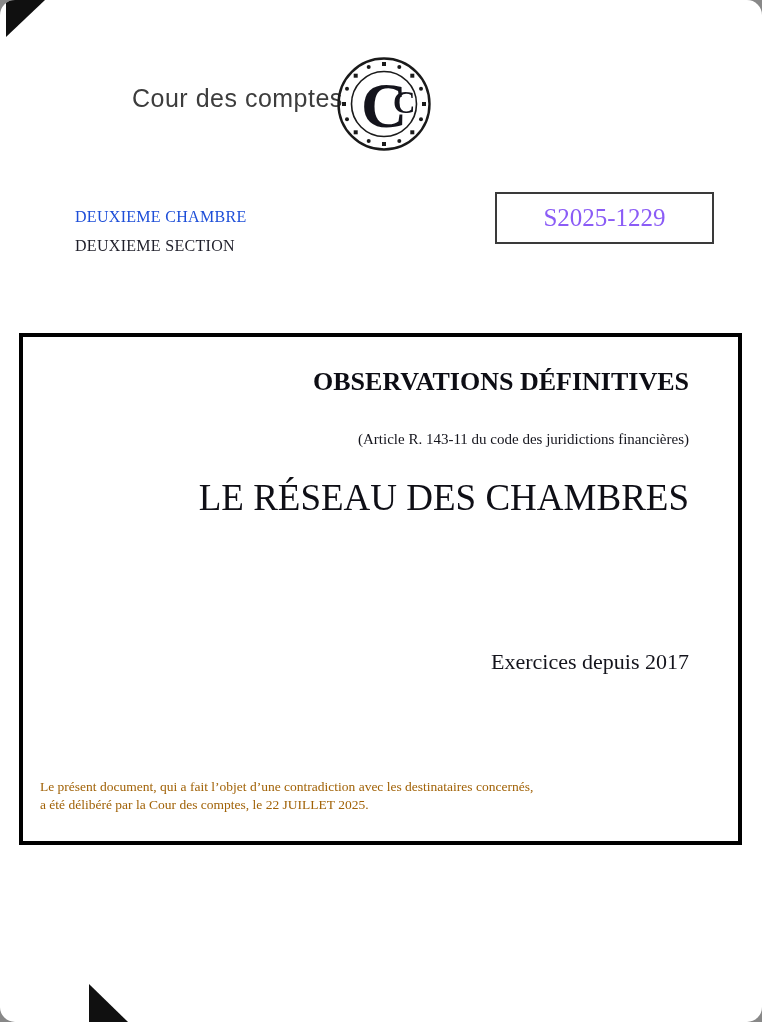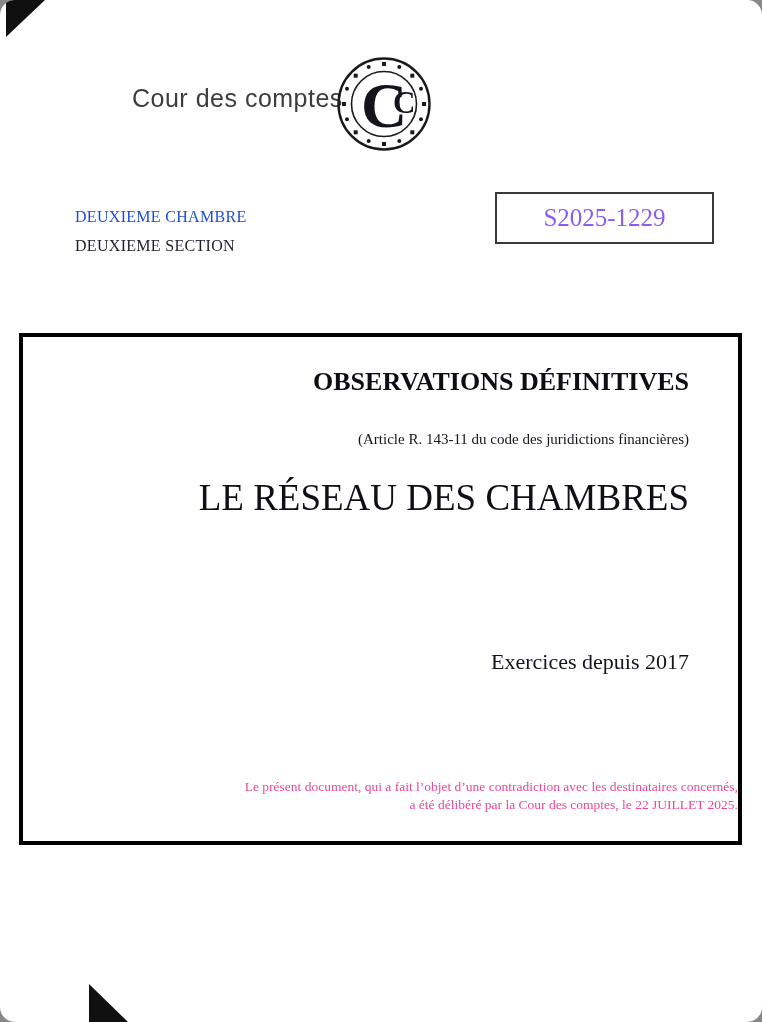--- a/index.html
+++ b/index.html
@@ -70,21 +70,21 @@
     text-align: right; font-size: 37px; line-height: 46px; color: #0f0f16;
     white-space: nowrap;
   }
   .cover-title span { display: block; }
   .cover-subtitle {
     position: absolute; top: 312px; right: 49px;
     font-size: 22px; color: #14141c;
   }
   .cover-deliberation {
     position: absolute; top: 441px; left: 0; width: 100%;
-    text-align: right; font-size: 13.5px; line-height: 18px; color: #ec4899;
+    text-align: left; font-size: 13.5px; line-height: 18px; color: #a16207; padding-left: 17px;
   }
   .cover-deliberation span { display: block; }
 </style>
 </head>
 <body>
 
 <div class="page">
 
   <div class="corner-tl"></div>
   <div class="corner-bl"></div>

